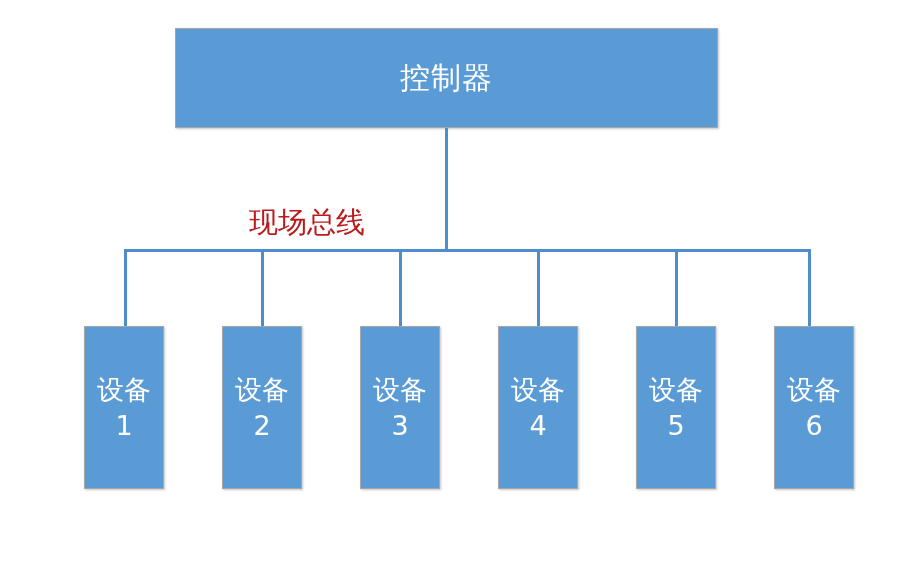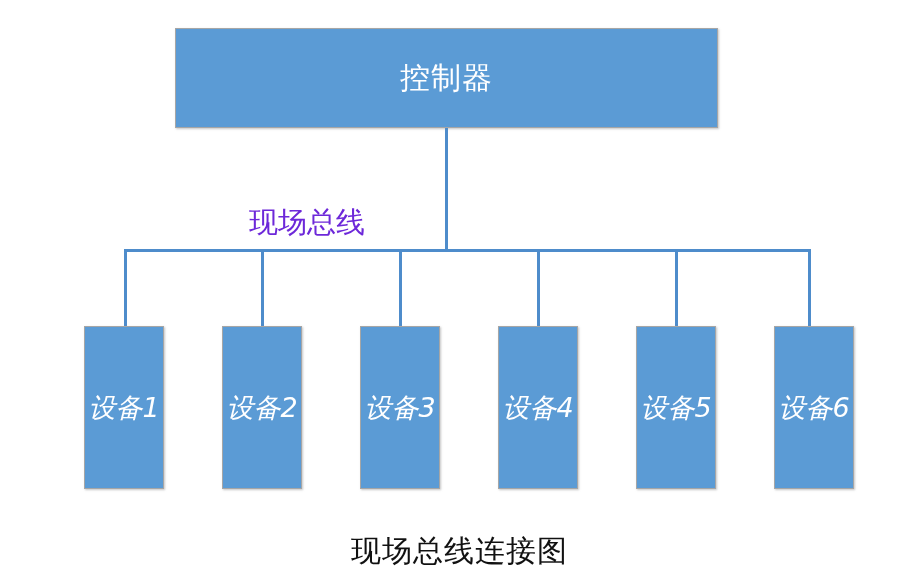--- a/index.html
+++ b/index.html
@@ -45,24 +45,23 @@
 
   .device-box {
     top: 326px;
     width: 80px;
     height: 163px;
     font-size: 27px;
     letter-spacing: 0px;
   }
   .device-box .stack {
     display: flex;
-    flex-direction: row;
+    flex-direction: column;
     justify-content: center;
     line-height: 1.30;
-    font-style: italic;
   }
   .device-box .stack span { display: block; }
 
   .dev-1 { left: 84px; }
   .dev-2 { left: 222px; }
   .dev-3 { left: 360px; }
   .dev-4 { left: 498px; }
   .dev-5 { left: 636px; }
   .dev-6 { left: 774px; }
 
@@ -94,21 +93,21 @@
   .drop-4 { left: 537px; }
   .drop-5 { left: 675px; }
   .drop-6 { left: 808px; }
 
   
   #bus-label {
     position: absolute;
     left: 249px;
     top: 203px;
     font-size: 29px;
-    color: #6d28d9;
+    color: #b91c1c;
     white-space: nowrap;
   }
 
   #caption {
     position: absolute;
     left: 0;
     top: 531px;
     width: 919px;
     text-align: center;
     font-size: 30px;
@@ -183,16 +182,15 @@
     </div>
   </div>
 
   <div class="node-box device-box dev-6">
     <div class="stack">
       <span>设备</span>
       <span>6</span>
     </div>
   </div>
 
-  <div id="caption">现场总线连接图</div>
 
 
 </div>
 
 </body></html>

